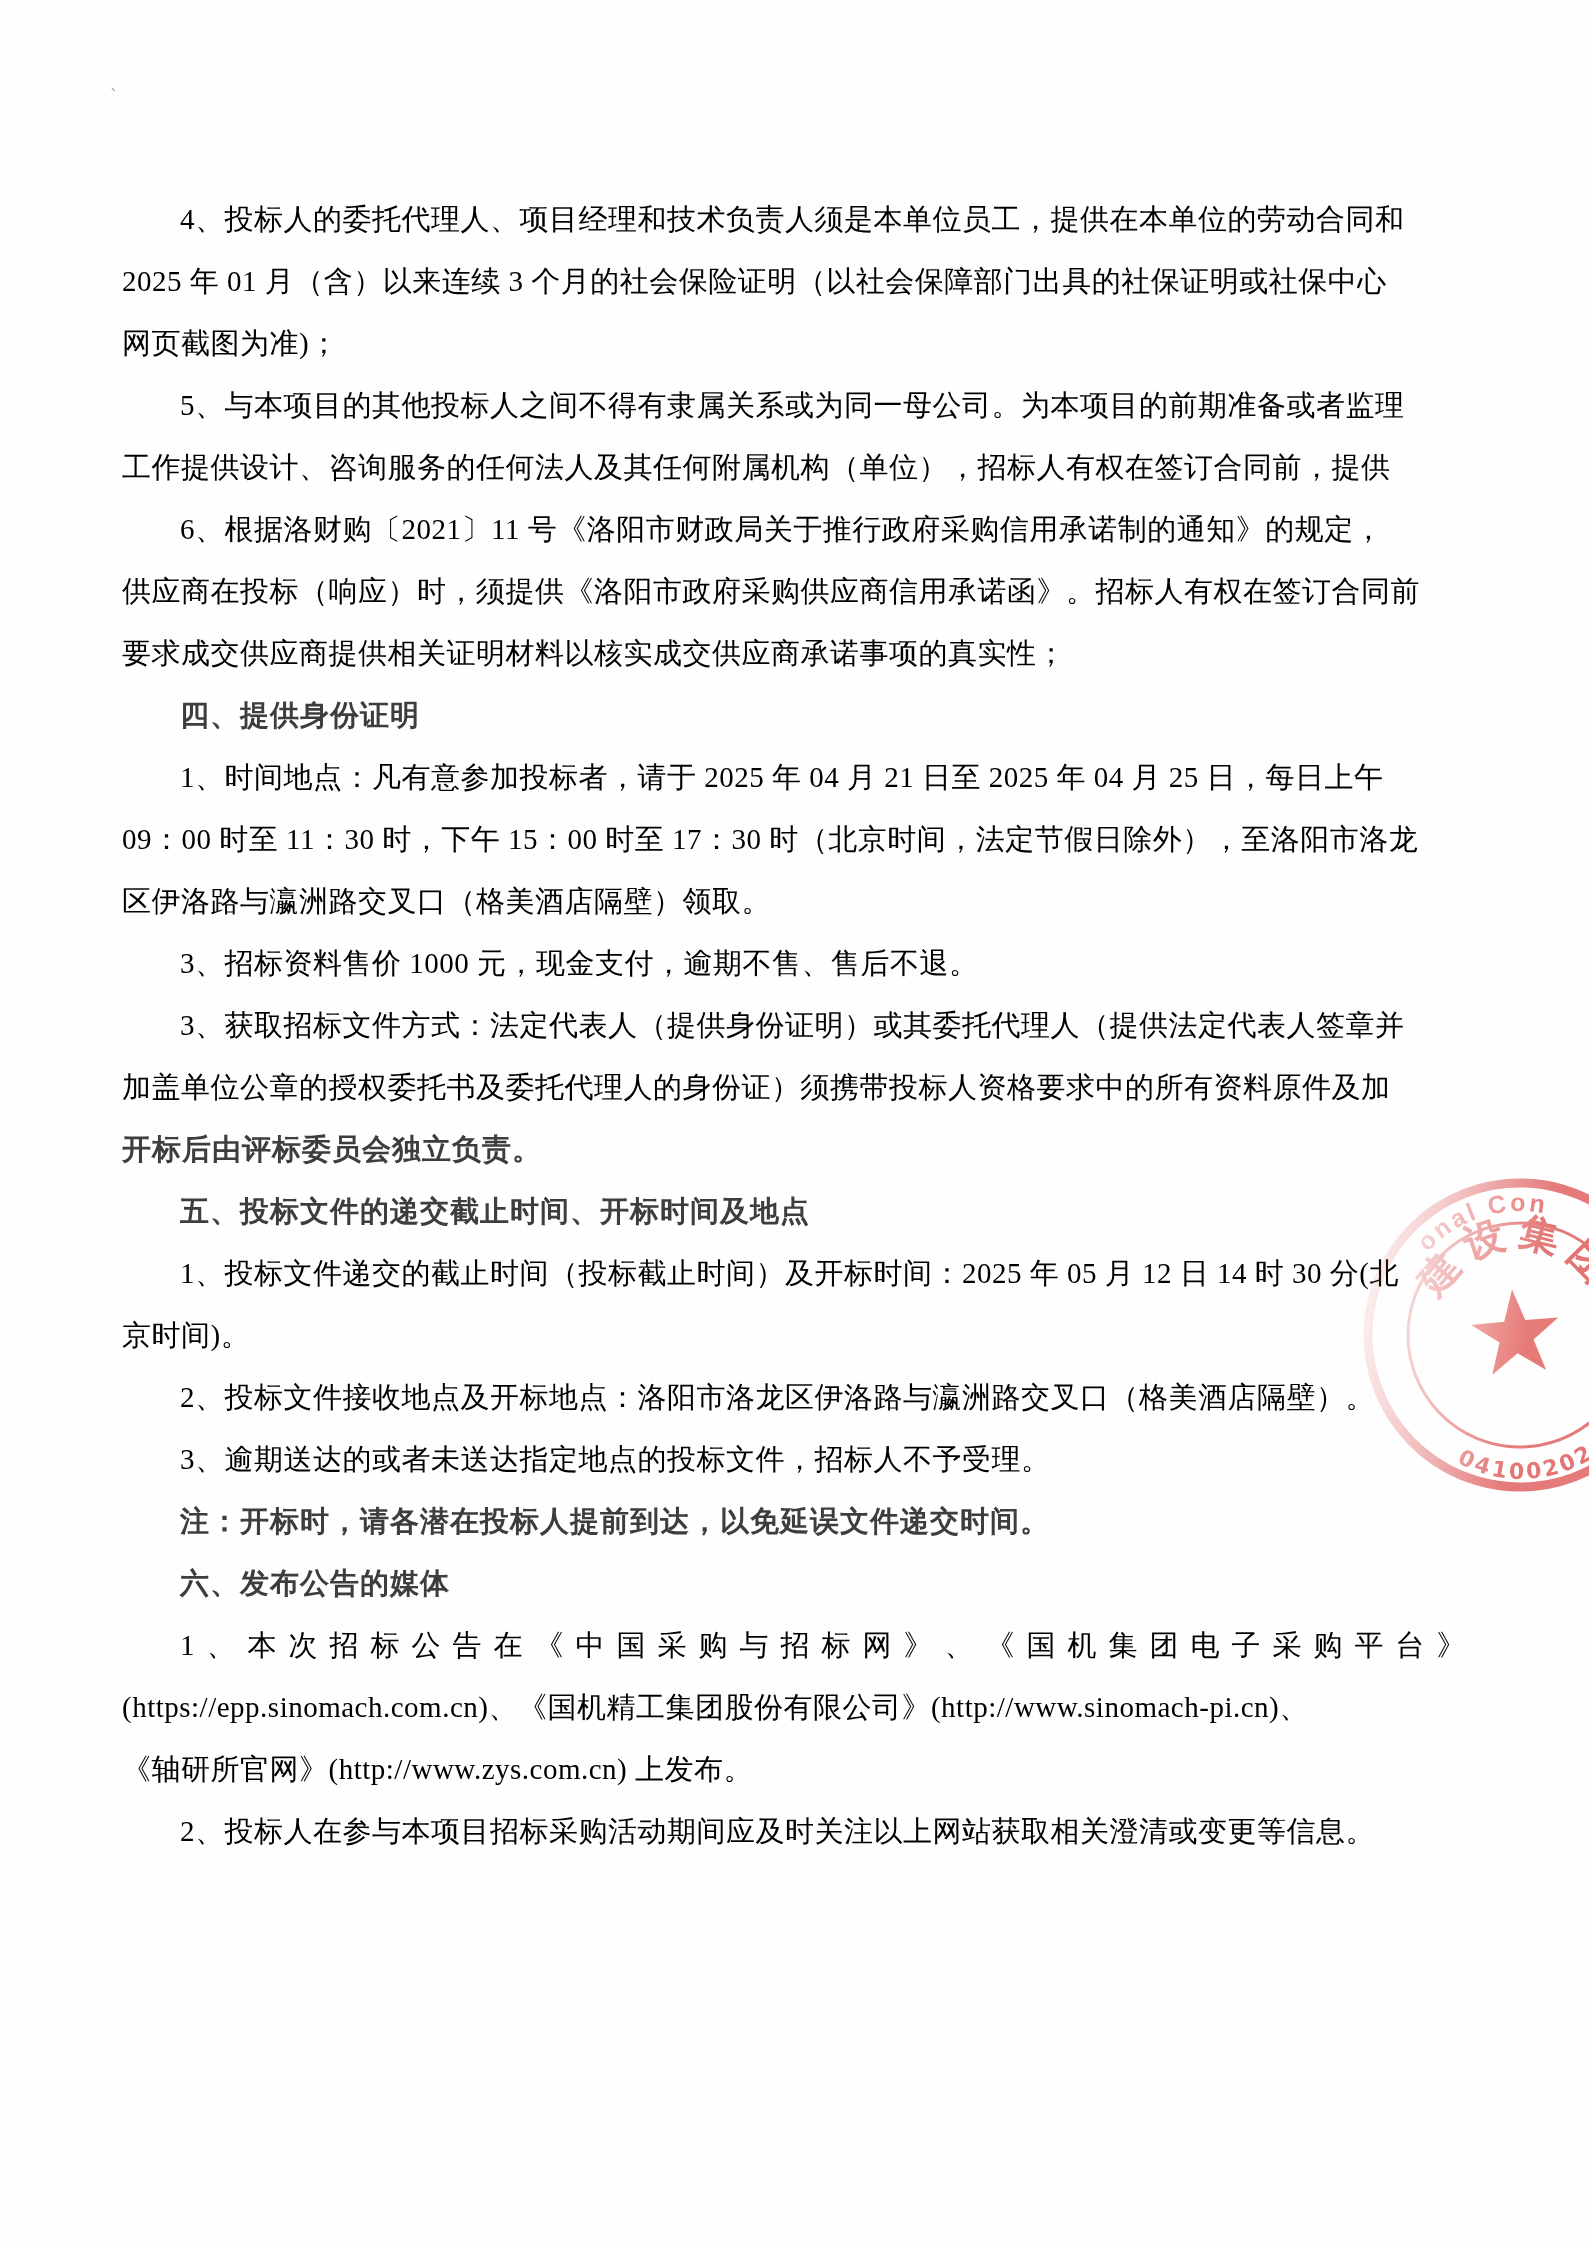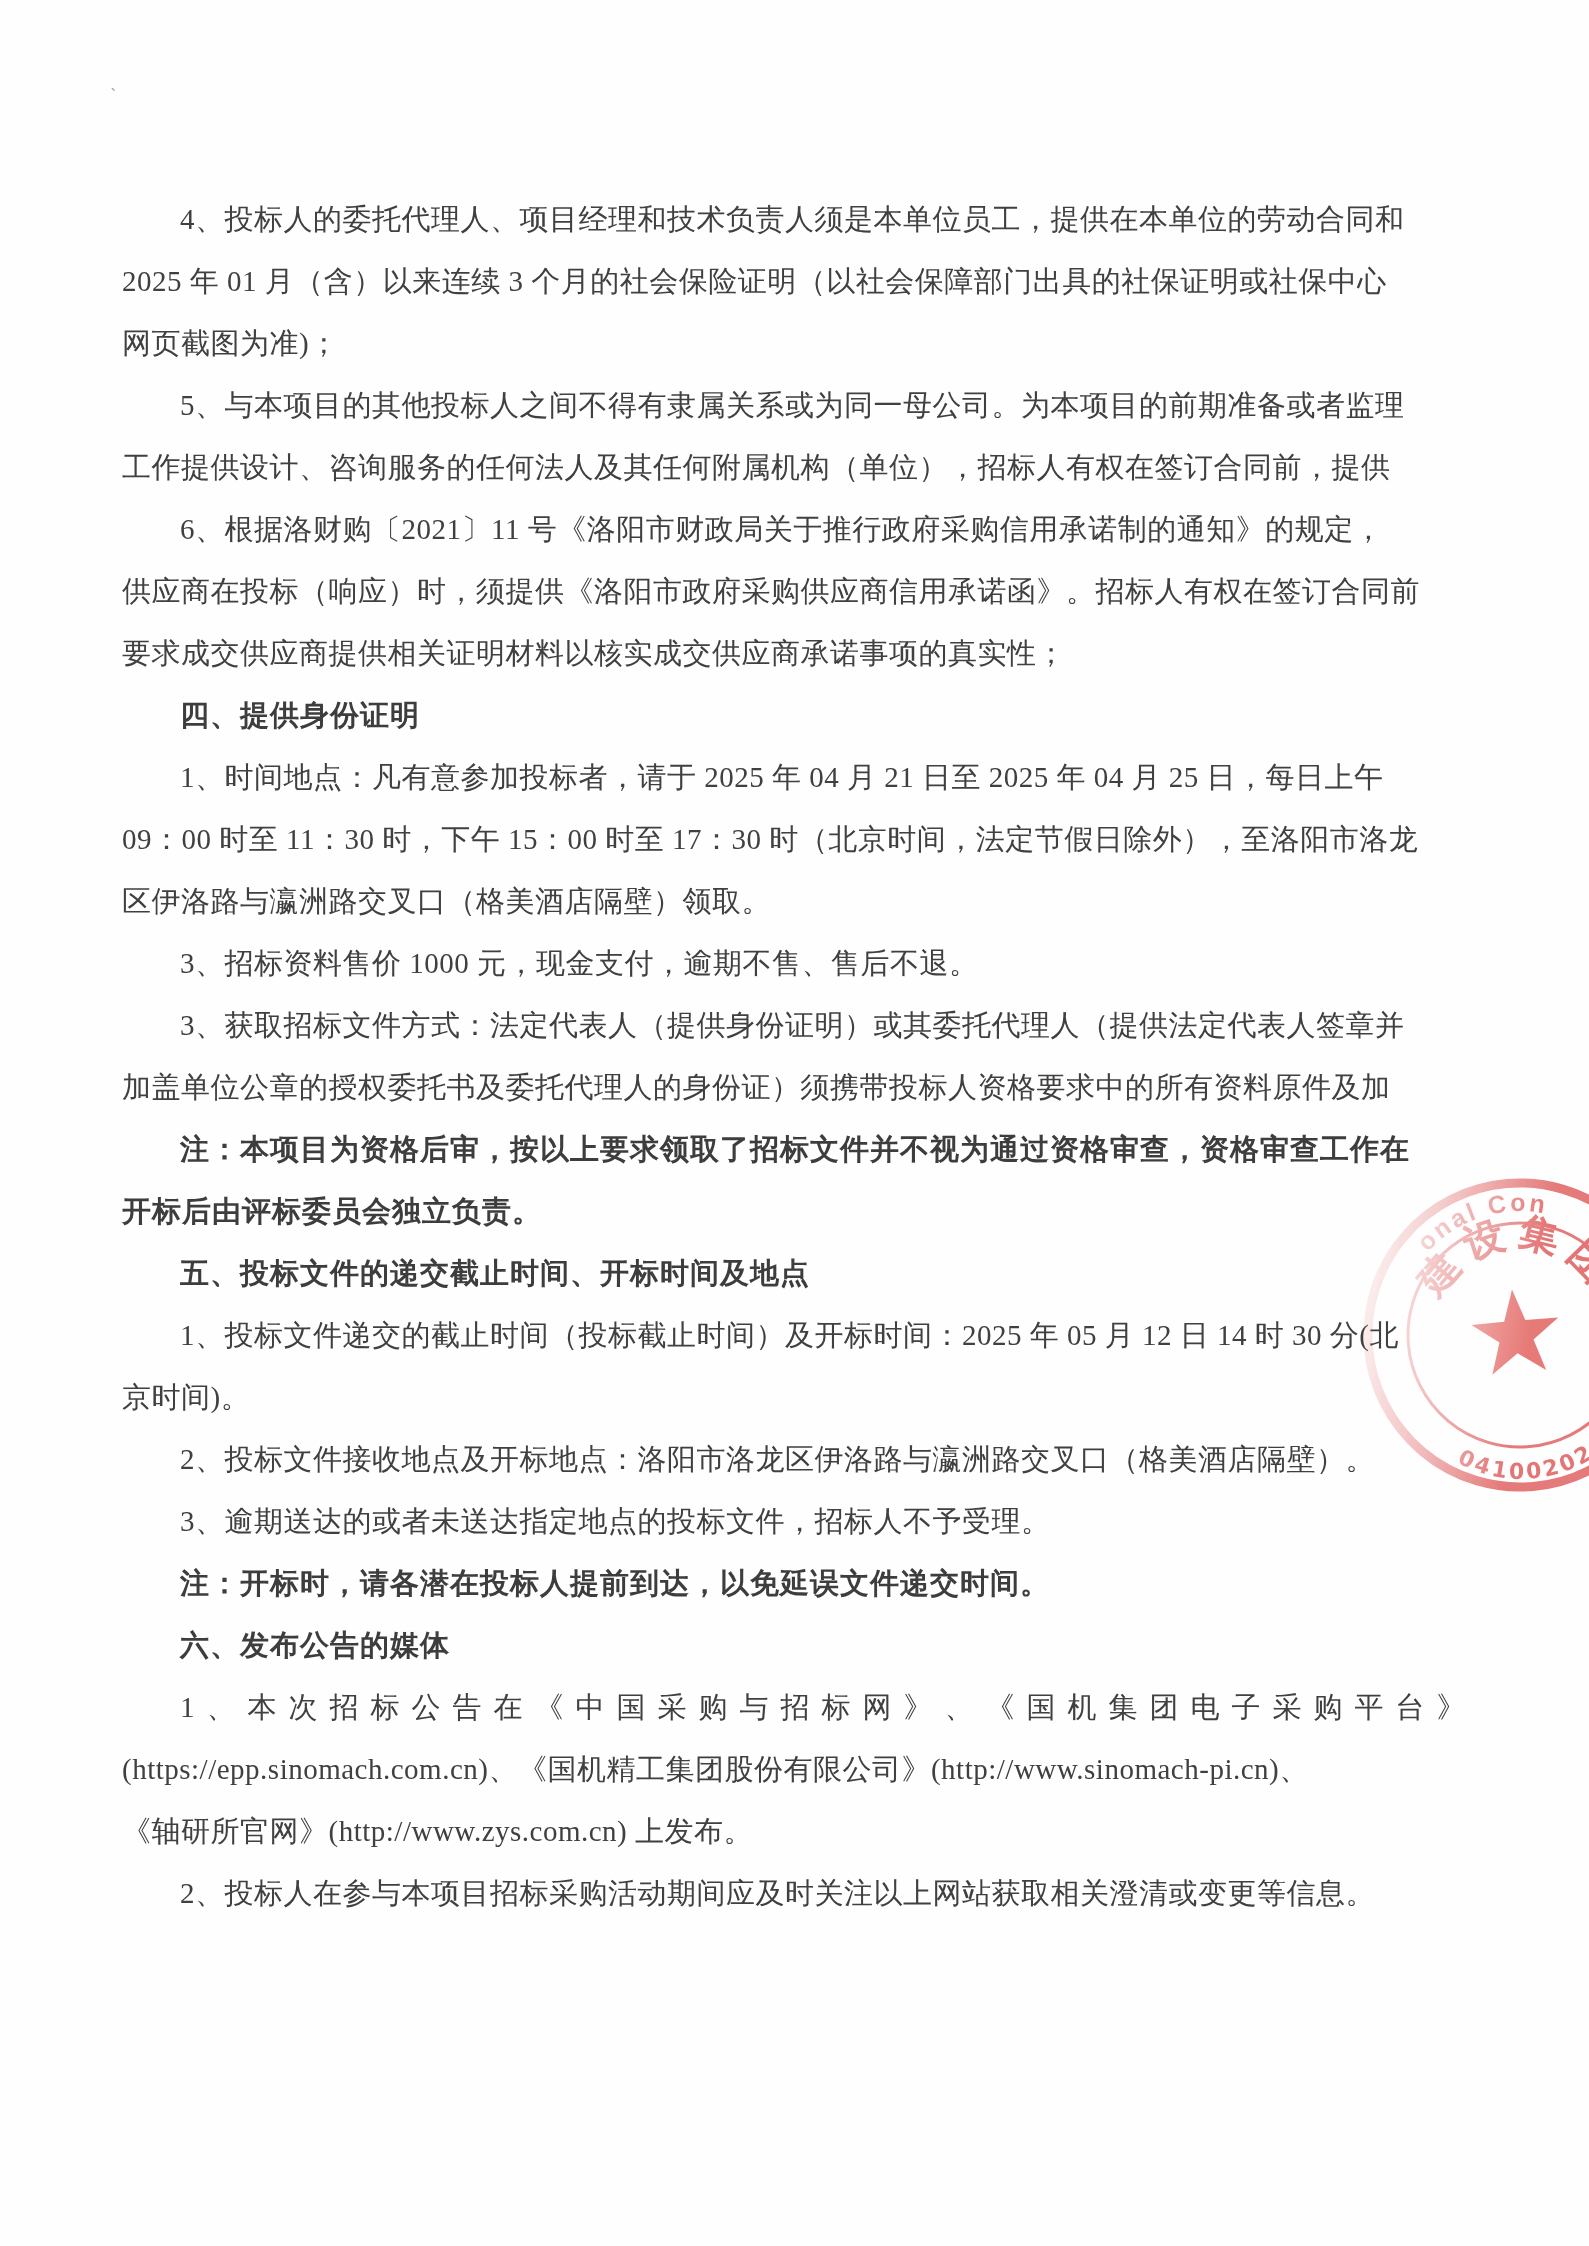--- a/index.html
+++ b/index.html
@@ -27,21 +27,21 @@
     position: absolute;
     left: 122px;
     top: 188px;
     width: 1370px;
   }
   .line {
     font-size: 29px;
     line-height: 62px;
     height: 62px;
     white-space: nowrap;
-    color: #404040;
+    color: #000000;
     letter-spacing: 0.5px;
   }
   .line.indent { padding-left: 58px; }
   .line.bold {
     font-family: "Liberation Sans", "DejaVu Sans", sans-serif;
     font-weight: 700;
     color: #3d3d3d;
     letter-spacing: 1px;
   }
   .line.spread { letter-spacing: 12px; }
@@ -87,21 +87,20 @@
       <div class="line indent">6、根据洛财购〔2021〕11 号《洛阳市财政局关于推行政府采购信用承诺制的通知》的规定，</div>
       <div class="line">供应商在投标（响应）时，须提供《洛阳市政府采购供应商信用承诺函》。招标人有权在签订合同前</div>
       <div class="line">要求成交供应商提供相关证明材料以核实成交供应商承诺事项的真实性；</div>
       <div class="line indent bold">四、提供身份证明</div>
       <div class="line indent">1、时间地点：凡有意参加投标者，请于 2025 年 04 月 21 日至 2025 年 04 月 25 日，每日上午</div>
       <div class="line">09：00 时至 11：30 时，下午 15：00 时至 17：30 时（北京时间，法定节假日除外），至洛阳市洛龙</div>
       <div class="line">区伊洛路与瀛洲路交叉口（格美酒店隔壁）领取。</div>
       <div class="line indent">3、招标资料售价 1000 元，现金支付，逾期不售、售后不退。</div>
       <div class="line indent">3、获取招标文件方式：法定代表人（提供身份证明）或其委托代理人（提供法定代表人签章并</div>
       <div class="line">加盖单位公章的授权委托书及委托代理人的身份证）须携带投标人资格要求中的所有资料原件及加</div>
-      <div class="line indent bold">注：本项目为资格后审，按以上要求领取了招标文件并不视为通过资格审查，资格审查工作在</div>
       <div class="line bold">开标后由评标委员会独立负责。</div>
       <div class="line indent bold">五、投标文件的递交截止时间、开标时间及地点</div>
       <div class="line indent">1、投标文件递交的截止时间（投标截止时间）及开标时间：2025 年 05 月 12 日 14 时 30 分(北</div>
       <div class="line">京时间)。</div>
       <div class="line indent">2、投标文件接收地点及开标地点：洛阳市洛龙区伊洛路与瀛洲路交叉口（格美酒店隔壁）。</div>
       <div class="line indent">3、逾期送达的或者未送达指定地点的投标文件，招标人不予受理。</div>
       <div class="line indent bold">注：开标时，请各潜在投标人提前到达，以免延误文件递交时间。</div>
       <div class="line indent bold">六、发布公告的媒体</div>
       <div class="line indent spread">1、本次招标公告在《中国采购与招标网》、《国机集团电子采购平台》</div>
       <div class="line">(https://epp.sinomach.com.cn)、《国机精工集团股份有限公司》(http://www.sinomach-pi.cn)、</div>

